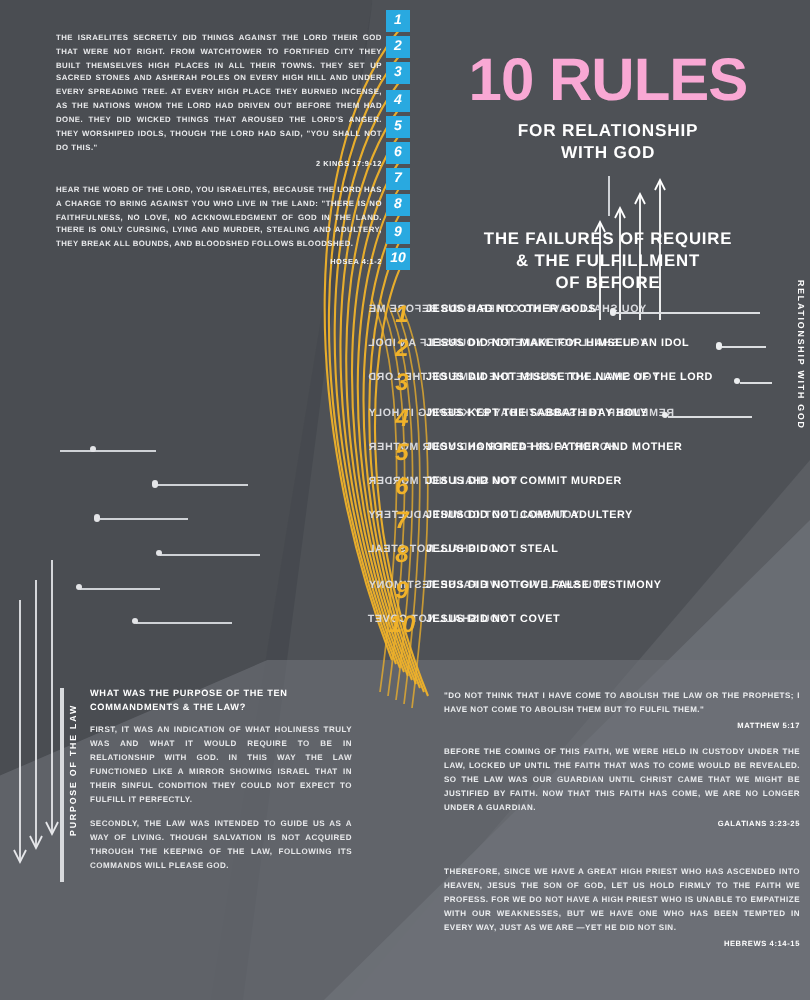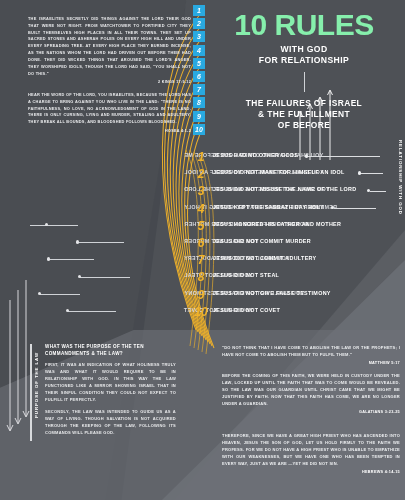--- a/index.html
+++ b/index.html
@@ -37,21 +37,22 @@
     opacity:.6;
   }
 
   
   .strands{position:absolute;left:0;top:0;width:405px;height:500px;pointer-events:none;}
 
   
   .header{position:absolute;left:214px;top:10px;width:180px;text-align:center;}
   .title{
     font-size:30px;font-weight:bold;letter-spacing:-0.5px;line-height:1;
-    color:#86efac;
+    color:#f9a8d4;
+    margin-top:16px;
   }
   .subtitle{
     margin-top:4px;font-size:8.6px;font-weight:bold;letter-spacing:.4px;
     line-height:1.25;color:#ffffff;
   }
   .divider{
     width:1px;height:20px;background:#cfd2d6;margin:7px auto 6px auto;
   }
   .subtitle2{
     font-size:8.4px;font-weight:bold;letter-spacing:.4px;line-height:1.3;
@@ -204,26 +205,26 @@
     <div class="badge">6</div>
     <div class="badge">7</div>
     <div class="badge">8</div>
     <div class="badge">9</div>
     <div class="badge">10</div>
   </div>
 
   <div class="header">
     <div class="title">10 RULES</div>
     <div class="subtitle">
+      <div>FOR RELATIONSHIP</div>
       <div>WITH GOD</div>
-      <div>FOR RELATIONSHIP</div>
     </div>
     <div class="divider"></div>
     <div class="subtitle2">
-      <div>THE FAILURES OF ISRAEL</div>
+      <div>THE FAILURES OF REQUIRE</div>
       <div>&amp; THE FULFILLMENT</div>
       <div>OF BEFORE</div>
     </div>
   </div>
 
   <div class="scr" id="scr-kings">
     <p>THE ISRAELITES SECRETLY DID THINGS AGAINST THE LORD THEIR GOD THAT WERE NOT RIGHT. FROM WATCHTOWER TO FORTIFIED CITY THEY BUILT THEMSELVES HIGH PLACES IN ALL THEIR TOWNS. THEY SET UP SACRED STONES AND ASHERAH POLES ON EVERY HIGH HILL AND UNDER EVERY SPREADING TREE. AT EVERY HIGH PLACE THEY BURNED INCENSE, AS THE NATIONS WHOM THE LORD HAD DRIVEN OUT BEFORE THEM HAD DONE. THEY DID WICKED THINGS THAT AROUSED THE LORD'S ANGER. THEY WORSHIPED IDOLS, THOUGH THE LORD HAD SAID, "YOU SHALL NOT DO THIS."</p>
     <div class="ref">2 KINGS 17:9-12</div>
   </div>
 

